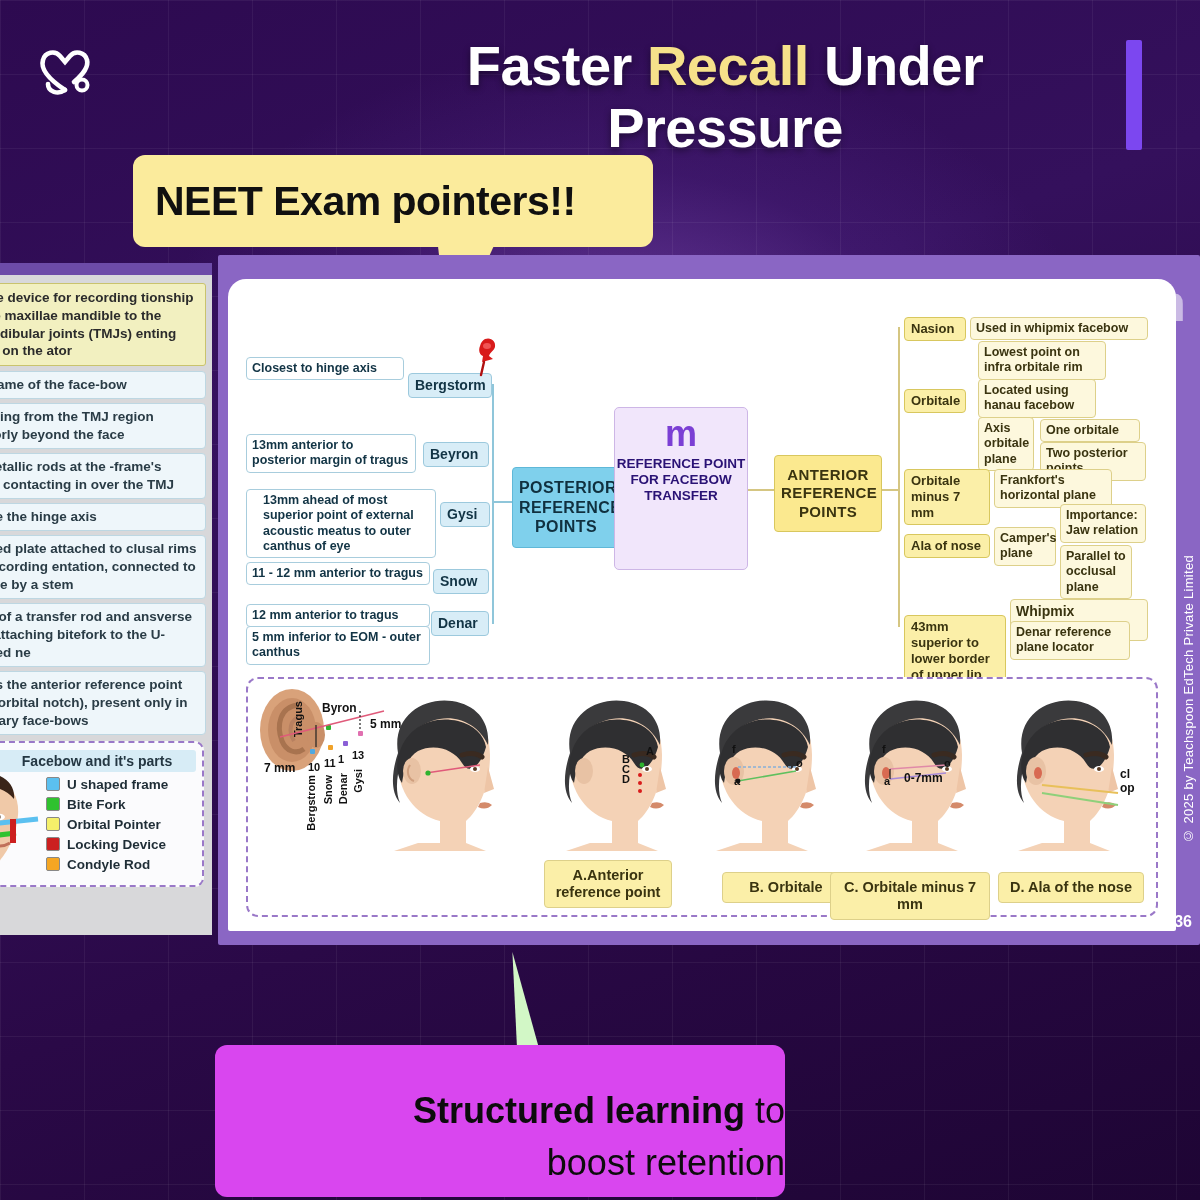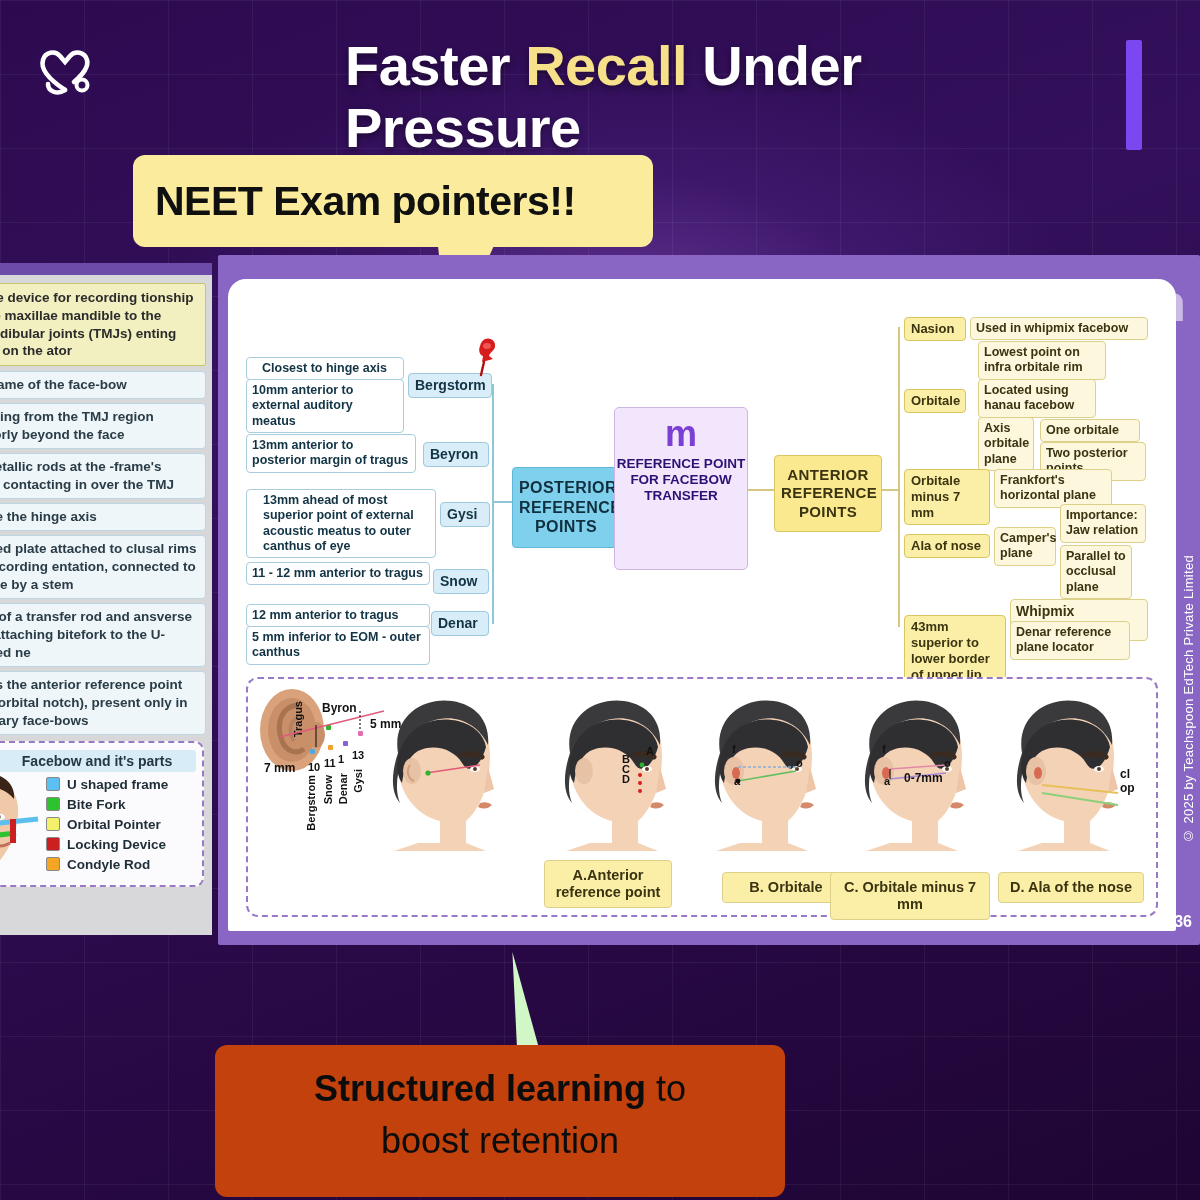--- a/index.html
+++ b/index.html
@@ -22,21 +22,21 @@
     background-image:
       linear-gradient(to right, rgba(255,255,255,0.055) 1px, transparent 1px),
       linear-gradient(to bottom, rgba(255,255,255,0.055) 1px, transparent 1px);
     background-size: 84px 74px;
   }
 
   
   #logo { position:absolute; left:30px; top:40px; width:70px; height:64px; }
   #headline {
     position:absolute; right:95px; top:38px;
-    text-align:left; width:760px;
+    text-align:center; width:760px;
     font-weight:bold; font-size:56px; line-height:1.0;
     color:#ffffff; letter-spacing:-0.5px;
     text-shadow: 0 3px 7px rgba(0,0,0,0.45);
   }
   #headline .accent { color:#f6e18a; }
   #headline .l2 { display:block; margin-top:6px; }
   #headbar {
     position:absolute; right:58px; top:40px;
     width:16px; height:110px; background:#7c47f0; border-radius:2px;
   }
@@ -50,21 +50,21 @@
   #callout-top .ct {
     font-size:41px; font-weight:bold; color:#101010; letter-spacing:-0.5px;
   }
   #callout-top-tail {
     position:absolute; left:438px; top:246px; width:90px; height:100px;
     background:#fbeb9c;
     clip-path: polygon(0% 0%, 62% 0%, 12% 100%);
   }
   #callout-bottom {
     left:215px; top:1045px; width:570px; height:152px;
-    background:#c2410c; text-align:center; padding-top:18px;
+    background:#d946ef; text-align:right; padding-top:40px;
   }
   #callout-bottom .cb1 { font-size:36px; color:#0c0c0c; line-height:1.45; }
   #callout-bottom .cb1 b { font-weight:bold; }
   #callout-bottom-tail {
     position:absolute; left:480px; top:952px; width:60px; height:100px;
     background:#d2f7c6;
     clip-path: polygon(54% 0%, 100% 100%, 62% 100%);
   }
 
   
@@ -252,22 +252,21 @@
   <div id="page-right">
     <div id="watermark">m</div>
     <div id="copyright">© 2025 by Teachspoon EdTech Private Limited</div>
     <div id="pagenum">36</div>
   </div>
 
   <div id="sheet">
 
     <div id="mindmap">
 
-      <div class="nd white" style="left:18px; top:78px; width:158px; font-size:12.5px; padding:3px 15px;">Closest to hinge axis</div>
-      <div class="nd white" style="left:18px; top:100px; width:158px; font-size:12.5px; padding:3px 5px;">10mm anterior to external auditory meatus</div>
+      <div class="nd white" style="left:18px; top:78px; width:158px; font-size:12.5px; padding:3px 5px;">Closest to hinge axis</div>
       <div class="nd white" style="left:18px; top:155px; width:170px; font-size:12.5px; padding:3px 5px;">13mm anterior to posterior margin of tragus</div>
       <div class="nd white" style="left:18px; top:210px; width:190px; font-size:12.5px; padding:3px 16px;">13mm ahead of most superior point of external acoustic meatus to outer canthus of eye</div>
       <div class="nd white" style="left:18px; top:283px; width:184px; font-size:12.5px; padding:3px 5px;">11 - 12 mm anterior to tragus</div>
       <div class="nd white" style="left:18px; top:325px; width:184px; font-size:12.5px; padding:3px 5px;">12 mm anterior to tragus</div>
       <div class="nd white" style="left:18px; top:347px; width:184px; font-size:12.5px; padding:3px 5px;">5 mm inferior to EOM - outer canthus</div>
 
       <div class="nd blue" style="left:180px; top:94px; width:84px; font-size:14px; padding:3px 6px;">Bergstorm</div>
       <div class="nd blue" style="left:195px; top:163px; width:66px; font-size:14px; padding:3px 6px;">Beyron</div>
       <div class="nd blue" style="left:212px; top:223px; width:50px; font-size:14px; padding:3px 6px;">Gysi</div>
       <div class="nd blue" style="left:205px; top:290px; width:56px; font-size:14px; padding:3px 6px;">Snow</div>

